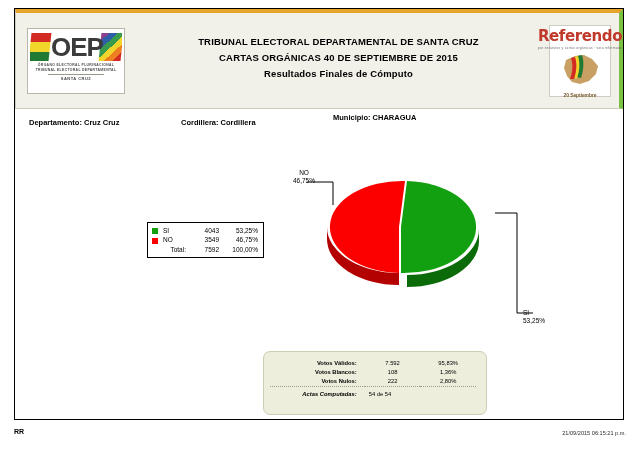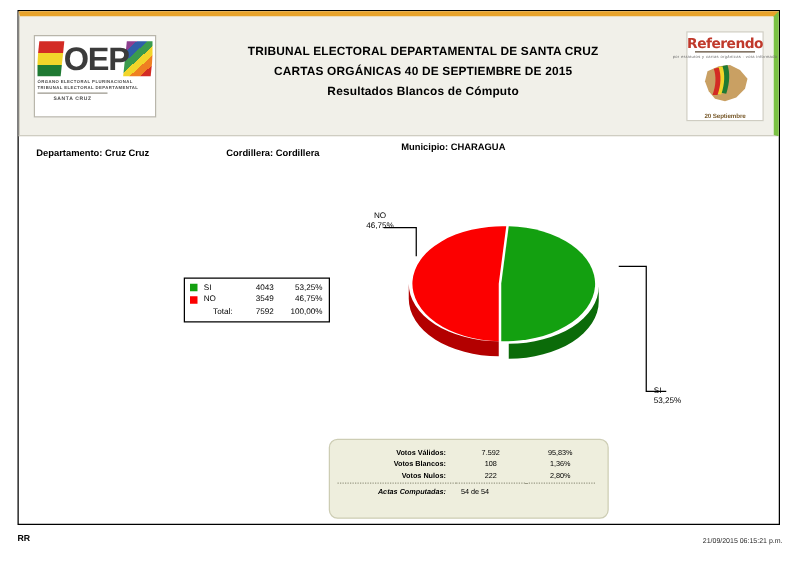--- a/index.html
+++ b/index.html
@@ -78,21 +78,21 @@
   
   #oep-logo {
     width: 98px;
     height: 66px;
     background: #ffffff;
     border: 1px solid #b9b6ab;
     box-sizing: border-box;
     padding: 2px;
     display: flex;
     flex-direction: column;
-    align-items: flex-start;
+    align-items: center;
     justify-content: flex-start;
   }
   #oep-mark {
     position: relative;
     width: 92px;
     height: 32px;
     overflow: hidden;
   }
   #oep-flagbars {
     position: absolute;
@@ -145,21 +145,21 @@
     background: #ffffff;
     border: 1px solid #cfcdc2;
     box-sizing: border-box;
     display: flex;
     flex-direction: column;
     align-items: center;
     justify-content: flex-start;
     padding-top: 3px;
   }
   #ref-word {
-    font-size: 11px;
+    font-size: 15px;
     font-weight: bold;
     color: #c0392b;
     letter-spacing: -0.4px;
     line-height: 1;
     font-family: "DejaVu Sans", sans-serif;
   }
   #ref-rule {
     width: 48px;
     height: 2px;
     background: #5c4a36;
@@ -190,21 +190,21 @@
     height: 22px;
   }
   .loc-item {
     position: absolute;
     font-size: 7.5px;
     font-weight: bold;
     white-space: nowrap;
   }
   #loc-dep { left: 14px; top: 5px; }
   #loc-prov { left: 166px; top: 5px; }
-  #loc-mun { left: 306px; top: 0px; }
+  #loc-mun { left: 318px; top: 0px; }
 
   
   #chart-area {
     position: absolute;
     left: 0px;
     top: 126px;
     width: 608px;
     height: 215px;
   }
 
@@ -350,21 +350,21 @@
         </div>
         <div class="oep-caption" id="oep-caption-1">ÓRGANO ELECTORAL PLURINACIONAL</div>
         <div class="oep-caption" id="oep-caption-2">TRIBUNAL ELECTORAL DEPARTAMENTAL</div>
         <div class="oep-caption" id="oep-caption-3">SANTA CRUZ</div>
       </div>
     </div>
 
     <div id="banner-center">
       <div class="title-line" id="title-1">TRIBUNAL ELECTORAL DEPARTAMENTAL DE SANTA CRUZ</div>
       <div class="title-line" id="title-3">CARTAS ORGÁNICAS 40  DE SEPTIEMBRE  DE 2015</div>
-      <div class="title-line" id="title-4">Resultados Blancos de Cómputo</div>
+      <div class="title-line" id="title-4">Resultados Finales de Cómputo</div>
     </div>
 
     <div class="banner-side" id="banner-right">
       <div id="ref-logo">
         <div id="ref-word">Referendo</div>
         <div id="ref-rule"></div>
         <div id="ref-sub">por estatutos y cartas orgánicas · vota informado</div>
         <div id="ref-map">
           <svg width="44" height="36" viewBox="0 0 44 36" xmlns="http://www.w3.org/2000/svg">
             <path d="M8,9 L17,5 L26,4 L34,8 L40,15 L38,23 L31,30 L22,33 L14,31 L9,25 L6,17 Z" fill="#c9a063"></path>

